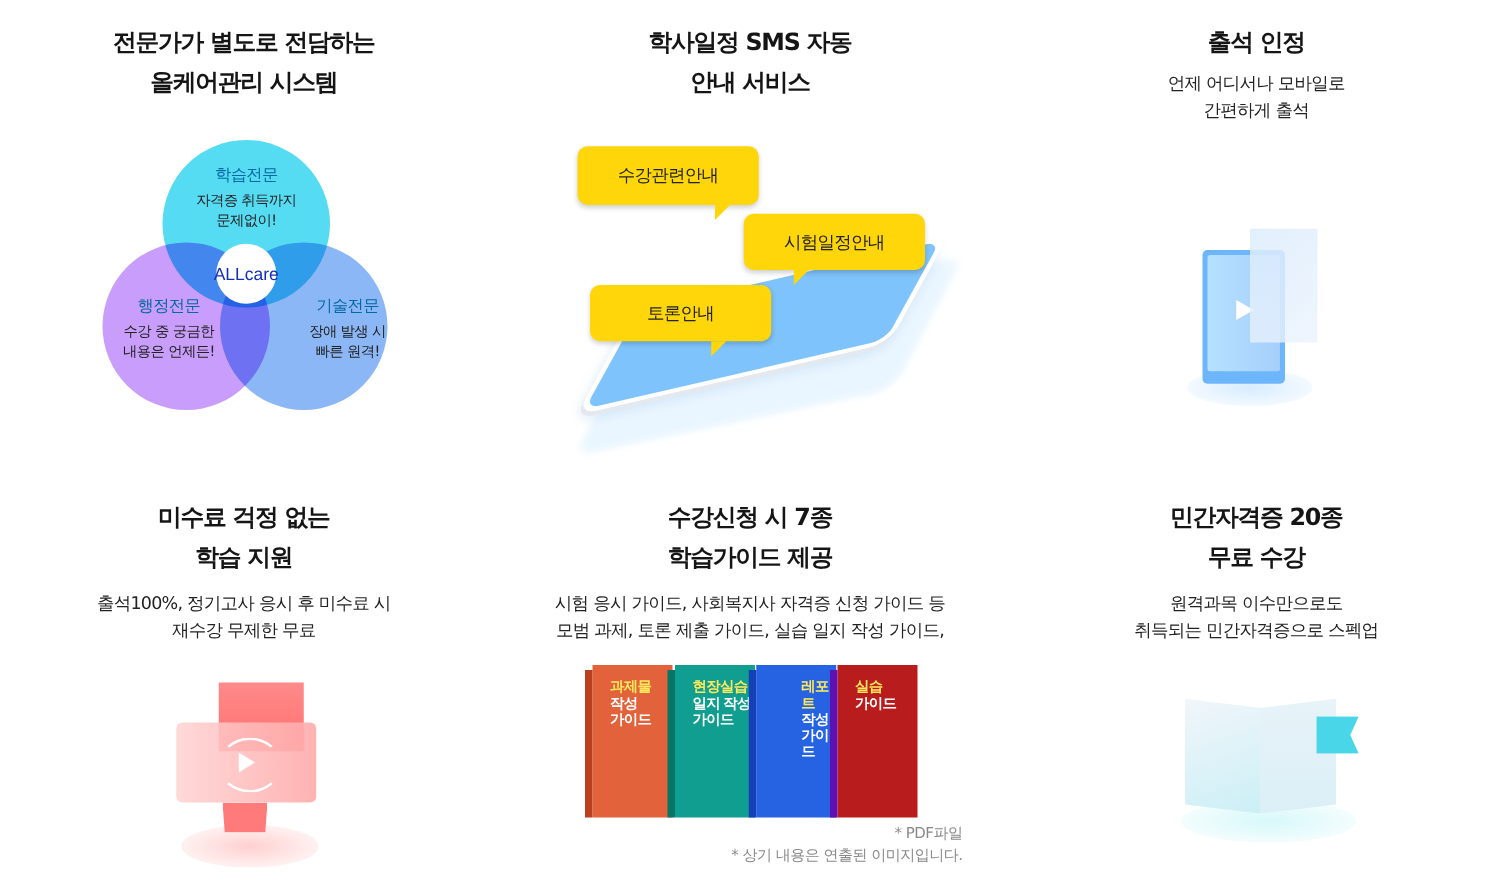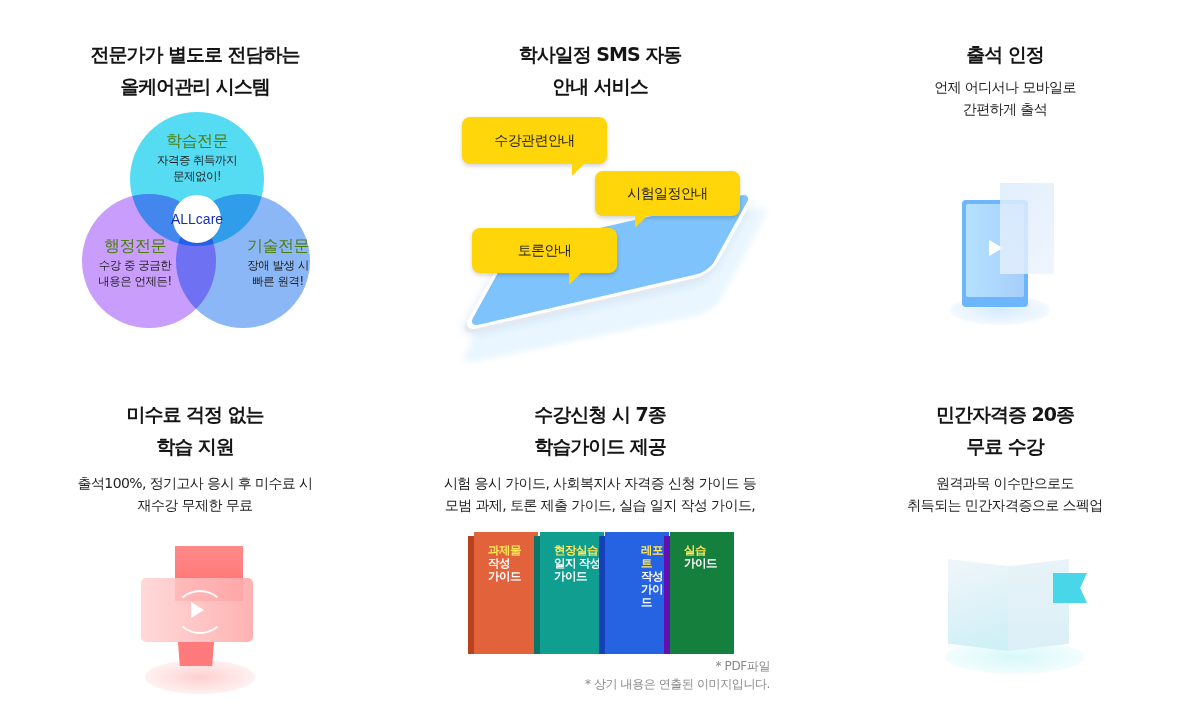--- a/index.html
+++ b/index.html
@@ -7,31 +7,31 @@
   body { font-family: "DejaVu Sans", "Liberation Sans", sans-serif; color: #111; position: relative; }
 
   .cell { position: absolute; text-align: center; }
   .title { font-size: 19px; font-weight: bold; line-height: 32px; color: #151515; letter-spacing: -1px; }
   .desc { font-size: 14px; line-height: 22px; color: #222; letter-spacing: -0.6px; }
 
   
   .c1 { left: 30px; width: 330px; }
   .c2 { left: 420px; width: 360px; }
   .c3 { left: 850px; width: 310px; }
-  .r1 { top: 38px; }
+  .r1 { top: 18px; }
   .r2 { top: 398px; }
 
   
   .venn { position: absolute; left: 80px; top: 110px; width: 240px; height: 225px; }
   .circle { position: absolute; width: 134px; height: 134px; border-radius: 50%; }
   .circ-top { left: 50px; top: 2px; background: rgba(61, 214, 240, 0.88); }
   .circ-left { left: 2px; top: 84px; background: rgba(190, 140, 250, 0.85); mix-blend-mode: multiply; }
   .circ-right { left: 96px; top: 84px; background: rgba(120, 170, 245, 0.85); mix-blend-mode: multiply; }
   .venn-label { position: absolute; text-align: center; font-size: 11.5px; line-height: 16px; color: #222; letter-spacing: -0.5px; }
-  .venn-label .vt { font-size: 16px; line-height: 22px; color: #4d7c0f; }
+  .venn-label .vt { font-size: 13px; line-height: 22px; color: #0369a1; }
   .lbl-top { left: 50px; top: 20px; width: 134px; }
   .lbl-left { left: 0px; top: 125px; width: 110px; }
   .lbl-right { left: 143px; top: 125px; width: 110px; }
   .allcare { position: absolute; left: 93px; top: 85px; width: 48px; height: 48px; border-radius: 50%; background: #fff;
              color: #1530b8; font-family: "Liberation Sans", sans-serif; font-size: 14px; line-height: 13px; font-weight: 500;
              display: flex; flex-direction: row; align-items: center; justify-content: center; }
 
   
   .sms { position: absolute; left: 455px; top: 110px; width: 300px; height: 240px; }
   .phone-shadow { position: absolute; left: 50px; top: 120px; width: 220px; height: 110px; background: #eaf6ff;
@@ -69,21 +69,21 @@
 
   
   .books { position: absolute; left: 468px; top: 532px; width: 270px; height: 128px; }
   .book { position: absolute; top: 0; width: 64px; height: 122px; color: #fff; font-family: "Liberation Sans", sans-serif;
           font-weight: bold; font-size: 11.5px; line-height: 13px; text-align: left; padding: 12px 0 0 14px; letter-spacing: -0.5px; }
   .book::before { content: ""; position: absolute; left: -6px; top: 4px; width: 6px; height: 118px; }
   .book .hl { color: #ffe95a; }
   .bk1 { left: 6px; background: #e2633b; } .bk1::before { background: #b9411e; }
   .bk2 { left: 72px; background: #0f9e8f; } .bk2::before { background: #087569; }
   .bk3 { left: 137px; background: #2563e2; padding-left: 36px; } .bk3::before { background: #1540b7; }
-  .bk4 { left: 202px; background: #15803d; } .bk4::before { background: #6010b0; }
+  .bk4 { left: 202px; background: #b91c1c; } .bk4::before { background: #6010b0; }
   .note { position: absolute; right: 430px; text-align: right; font-size: 12px; line-height: 17px; color: #888; letter-spacing: -0.4px; }
   .note1 { top: 658px; }
   .note2 { top: 676px; }
 
   
   .obook { position: absolute; left: 945px; top: 552px; width: 150px; height: 140px; }
   .ob-glow { position: absolute; left: 0; top: 88px; width: 140px; height: 34px; border-radius: 50%; background: radial-gradient(ellipse, rgba(140,235,240,0.35), rgba(255,255,255,0)); }
   .ob-left { position: absolute; left: 3px; top: 7px; width: 61px; height: 92px; background: linear-gradient(160deg, #f1f6fa, #cbeff6); clip-path: polygon(0 0, 100% 8%, 100% 100%, 0 92%); }
   .ob-right { position: absolute; left: 63px; top: 7px; width: 61px; height: 92px; background: linear-gradient(180deg, #e7f3f9, #dbeff6); clip-path: polygon(0 8%, 100% 0, 100% 92%, 0 100%); }
   .ob-flag { position: absolute; left: 108px; top: 21px; width: 34px; height: 30px; background: #48d6e8; clip-path: polygon(0 0, 100% 0, 80% 50%, 100% 100%, 0 100%); }

